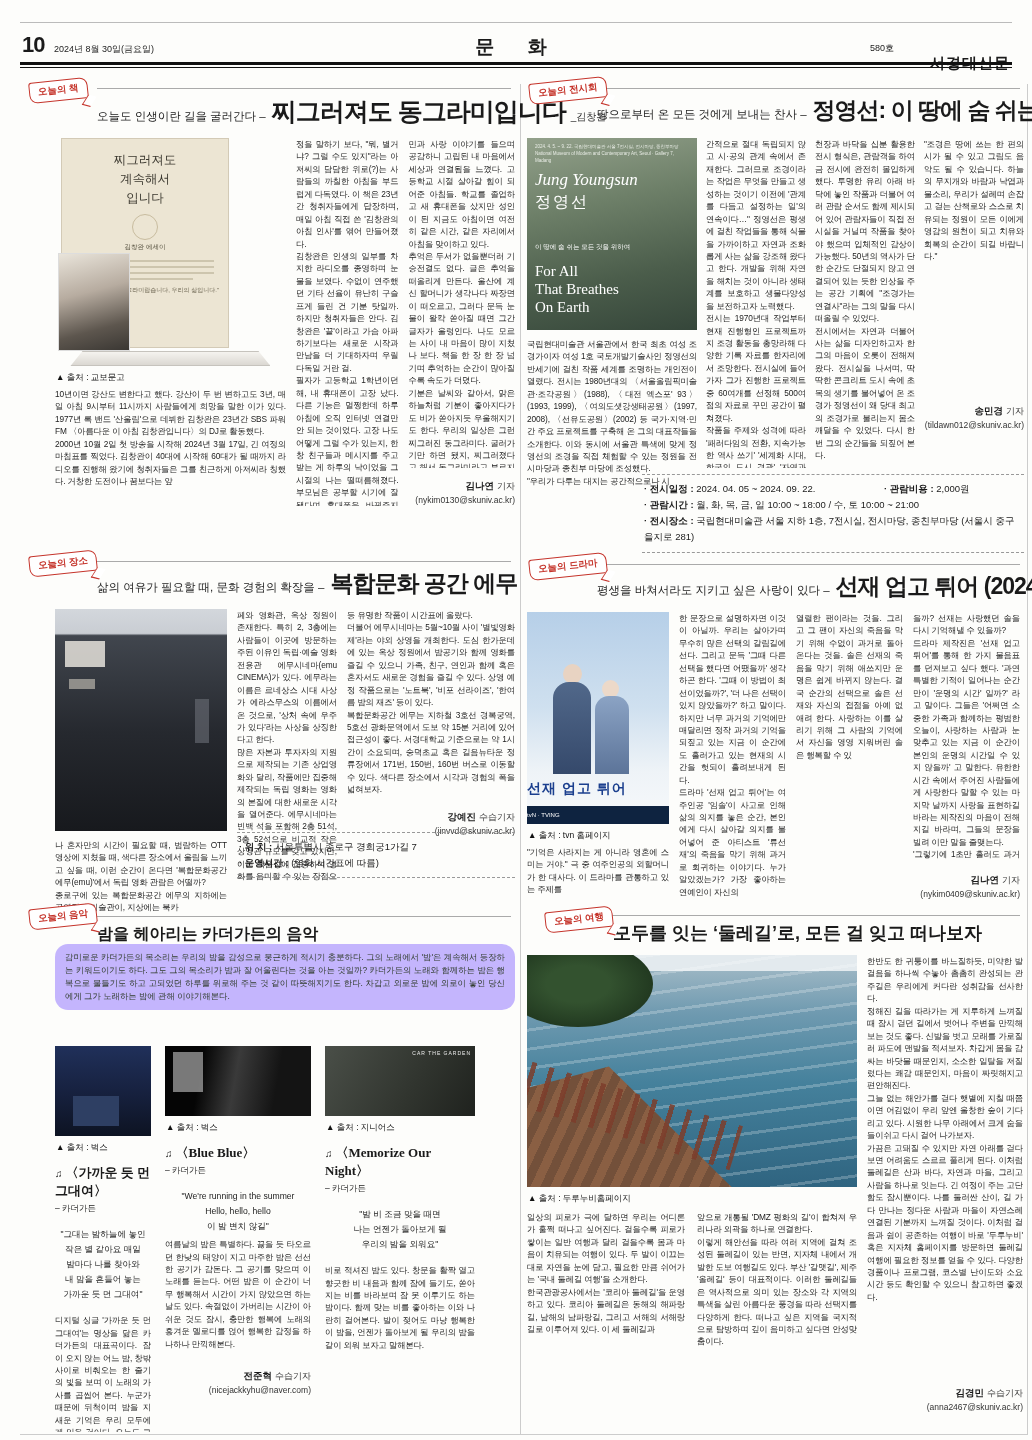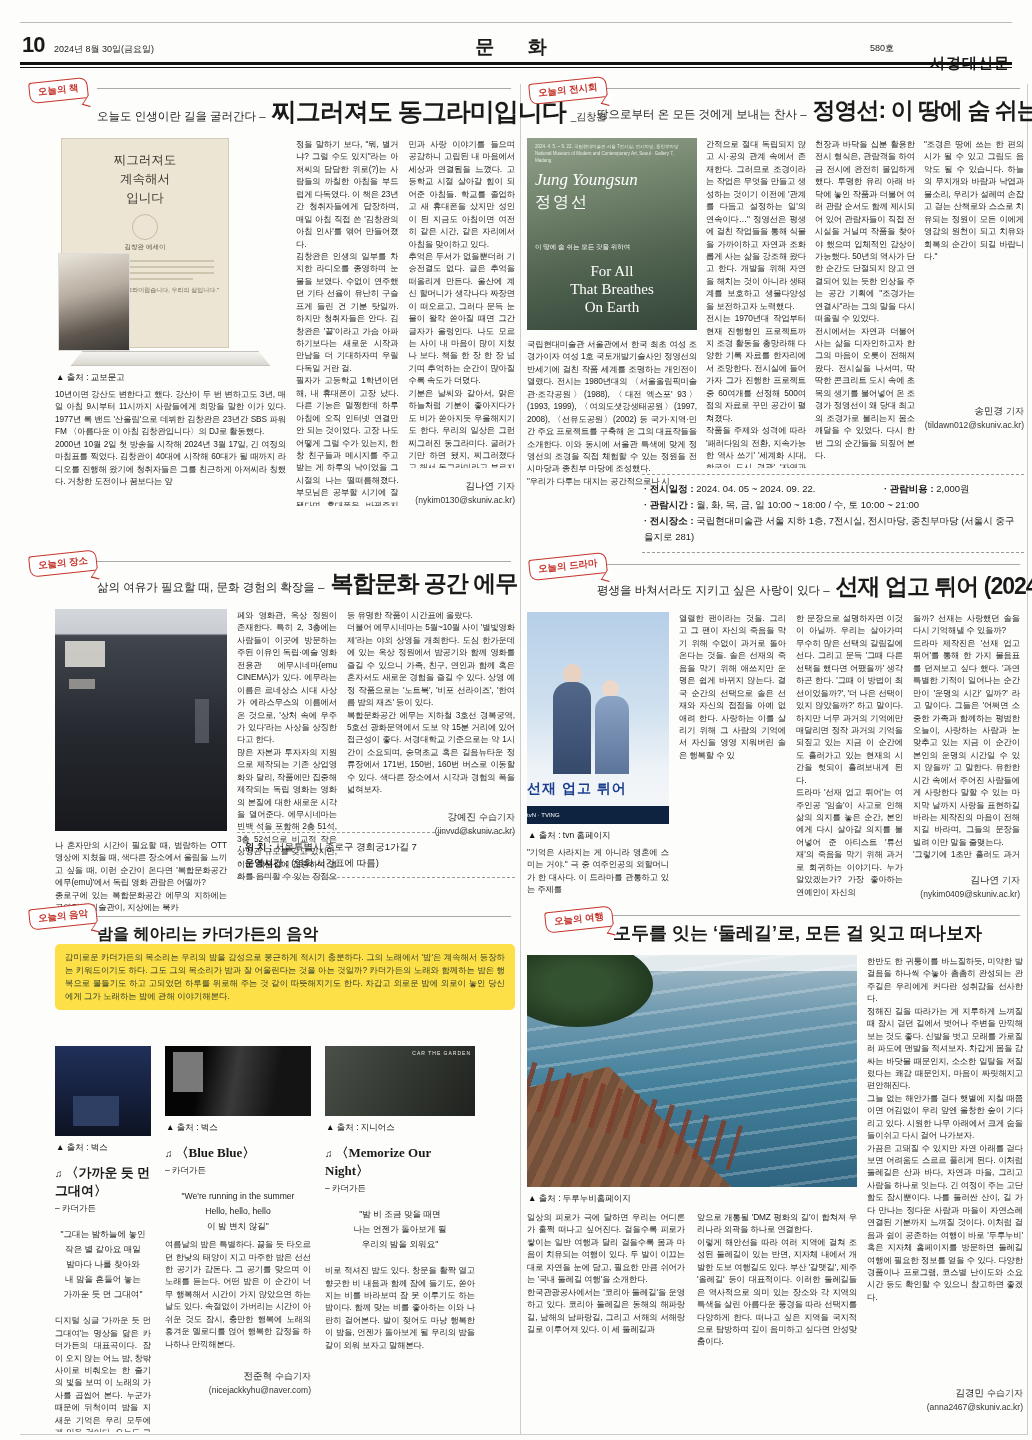--- a/index.html
+++ b/index.html
@@ -33,21 +33,21 @@
   .headline { position:absolute; left:42px; top:23px; white-space:nowrap; }
   .subtitle { font-size:11.5px; color:#222; margin-right:6px; }
   .title-xl { font-size:25px; font-weight:bold; letter-spacing:-1px; }
   .title-lg { font-size:23px; font-weight:bold; letter-spacing:-1px; }
   .title-md { font-size:16px; font-weight:bold; }
   .title-author { font-size:10px; color:#333; margin-left:5px; }
 
   .art-body { font-size:8.3px; line-height:1.5; text-align:justify; white-space:pre-line; color:#222; letter-spacing:-0.1px; overflow:hidden; }
   .cap { font-size:8.5px; color:#111; margin:6px 0 4px 1px; }
   .byline { text-align:right; margin-top:12px; font-size:9.5px; }
-  .by-name { font-weight:normal; }
+  .by-name { font-weight:bold; }
   .by-role { margin-left:3px; color:#333; font-size:9px; }
   .by-email { font-size:8.5px; color:#333; margin-top:2px; }
   .info-box { border-top:1px dashed #999; border-bottom:1px dashed #999; padding:6px 2px; font-size:9.5px; line-height:1.7; }
   .info-row b { font-weight:bold; }
   .flexrow { display:flex; }
 
   
   .book-cover { position:relative; width:168px; height:210px; margin-left:6px; background:#ece5d3; border:1px solid #d3cab6; text-align:center; }
   .bc-title { font-family:"Liberation Serif", serif; font-size:12.5px; line-height:1.5; color:#3b382f; padding-top:12px; white-space:pre-line; }
   .bc-circle { width:26px; height:26px; border:1px solid #c8bc9f; border-radius:50%; margin:7px auto 3px; }
@@ -59,41 +59,41 @@
               background:linear-gradient(165deg,#e9e4da 0%,#b7aca0 40%,#5d564e 75%,#3a3733 100%); border:1px solid #ddd; }
   .bc-stand { width:200px; height:15px; margin:3px auto 0; background:linear-gradient(#f5f3ef,#dbd8d2); border:1px solid #c6c3bd; clip-path:polygon(6% 0,94% 0,100% 100%,0 100%); }
 
   
   .exh-poster { position:relative; width:170px; height:192px; color:#fff; overflow:hidden;
        background:linear-gradient(168deg,#93a18b 0%,#6d7f68 35%,#4b5d4b 70%,#35463a 100%); padding:6px 8px; }
   .exh-top { font-size:4.5px; line-height:1.5; color:#e8ece5; }
   .exh-artist-en { font-family:"Liberation Serif", serif; font-style:italic; font-size:17px; margin-top:6px; }
   .exh-artist-kr { font-size:16px; margin-top:2px; letter-spacing:2px; }
   .exh-tagline { font-size:6.5px; margin-top:30px; }
-  .exh-title-en { font-family:"Liberation Serif", serif; font-size:15px; line-height:1.2; margin-top:10px; white-space:pre-line;text-align:center; }
+  .exh-title-en { font-family:"Liberation Serif", serif; font-size:15px; line-height:1.2; margin-top:10px; white-space:pre-line; }
 
   
   .emu-photo { position:relative; width:172px; height:222px; overflow:hidden;
        background:linear-gradient(#d3d7dc 0%,#c9cdd3 11%,#41464e 12%,#26292f 55%,#17191d 100%); }
   .emu-sign1 { position:absolute; left:10px; top:32px; width:40px; height:26px; background:#e5e2da; opacity:.85; }
   .emu-sign2 { position:absolute; left:14px; top:70px; width:26px; height:10px; background:#b8b4ab; opacity:.7; }
   .emu-sign3 { position:absolute; right:18px; top:90px; width:14px; height:44px; background:#6d7078; opacity:.6; }
 
   
   .drama-poster { position:relative; width:142px; height:212px; overflow:hidden;
        background:linear-gradient(#b6cfe8 0%,#cfe0ef 45%,#eef3f7 75%,#f7f9fb 100%); text-align:left; }
   .dp-fig1 { position:absolute; left:26px; top:70px; width:38px; height:92px; background:linear-gradient(#51688a,#35496b); border-radius:16px 16px 0 0; }
   .dp-fig2 { position:absolute; left:68px; top:84px; width:34px; height:78px; background:linear-gradient(#8ba3c4,#5c7499); border-radius:14px 14px 0 0; }
   .dp-head1 { position:absolute; left:36px; top:52px; width:19px; height:20px; background:#e8d3c2; border-radius:50%; }
   .dp-head2 { position:absolute; left:75px; top:68px; width:17px; height:18px; background:#ecd9c9; border-radius:50%; }
   .dp-title { position:absolute; left:0; right:0; bottom:26px; font-weight:bold; font-size:14px; color:#1b3f8e; letter-spacing:1px; }
   .dp-strip { position:absolute; left:0; right:0; bottom:0; height:18px; background:#0e2340; color:#fff; font-size:6px; line-height:18px; }
 
   
-  .green-box { background:#fde047; border-radius:5px; padding:7px 10px; font-size:8.4px; line-height:1.55; color:#2e3b2a; text-align:justify; }
+  .green-box { background:#c4b5fd; border-radius:13px; padding:7px 10px; font-size:8.4px; line-height:1.55; color:#2e3b2a; text-align:justify; }
   .song-title { font-family:"Liberation Serif", serif; font-size:13px; font-weight:bold; margin-top:10px; }
   .song-note { font-size:10px; margin-right:3px; }
   .song-artist { font-size:8.5px; color:#222; margin-top:3px; }
   .lyrics { text-align:center; font-size:8.6px; line-height:1.75; margin-top:12px; white-space:pre-line; color:#222; }
   .mcard-photo { width:100%; position:relative; overflow:hidden; }
   .mp1 { height:90px; background:linear-gradient(#20305a 0%,#16203d 55%,#0d1322 100%); }
   .mp1-house { position:absolute; left:18px; bottom:10px; width:46px; height:30px; background:#2e3f63; }
   .mp2 { height:70px; background:linear-gradient(100deg,#050505 25%,#3a3a3a 48%,#141414 75%); }
   .mp2-wall { position:absolute; left:8px; top:6px; width:30px; height:40px; background:#d9d9d9; opacity:.55; }
   .mp3 { height:70px; background:linear-gradient(120deg,#4a4f48 0%,#30342e 60%,#1f221e 100%); }
@@ -287,23 +287,23 @@
           <div class="dp-head1"></div>
           <div class="dp-head2"></div>
           <div class="dp-fig1"></div>
           <div class="dp-fig2"></div>
           <div class="dp-title">선재 업고 튀어</div>
           <div class="dp-strip">tvN · TVING</div>
         </div>
         <div class="cap">▲ 출처 : tvn 홈페이지</div>
         <div class="art-body col" style="height:58px;">"기억은 사라지는 게 아니라 영혼에 스미는 거야." 극 중 여주인공의 외할머니가 한 대사다. 이 드라마를 관통하고 있는 주제를</div>
       </div>
-      <div class="art-body col" style="width:107px; height:300px;">열렬한 팬이라는 것을. 그리고 그 팬이 자신의 죽음을 막기 위해 수없이 과거로 돌아온다는 것을. 솔은 선재의 죽음을 막기 위해 애쓰지만 운명은 쉽게 바뀌지 않는다. 결국 순간의 선택으로 솔은 선재와 자신의 접점을 아예 없애려 한다. 사랑하는 이를 살리기 위해 그 사람의 기억에서 자신을 영영 지워버린 솔은 행복할 수 있</div>
       <div class="art-body col" style="width:107px; height:300px;">한 문장으로 설명하자면 이것이 아닐까. 우리는 살아가며 무수히 많은 선택의 갈림길에 선다. 그리고 문득 '그때 다른 선택을 했다면 어땠을까' 생각하곤 한다. '그때 이 방법이 최선이었을까?', '더 나은 선택이 있지 않았을까?' 하고 말이다. 하지만 너무 과거의 기억에만 매달리면 정작 과거의 기억을 되짚고 있는 지금 이 순간에도 흘러가고 있는 현재의 시간을 헛되이 흘려보내게 된다.
 드라마 '선재 업고 튀어'는 여주인공 '임솔'이 사고로 인해 삶의 의지를 놓은 순간, 본인에게 다시 살아갈 의지를 불어넣어 준 아티스트 '류선재'의 죽음을 막기 위해 과거로 회귀하는 이야기다. 누가 알았겠는가? 가장 좋아하는 연예인이 자신의</div>
+      <div class="art-body col" style="width:107px; height:300px;">열렬한 팬이라는 것을. 그리고 그 팬이 자신의 죽음을 막기 위해 수없이 과거로 돌아온다는 것을. 솔은 선재의 죽음을 막기 위해 애쓰지만 운명은 쉽게 바뀌지 않는다. 결국 순간의 선택으로 솔은 선재와 자신의 접점을 아예 없애려 한다. 사랑하는 이를 살리기 위해 그 사람의 기억에서 자신을 영영 지워버린 솔은 행복할 수 있</div>
       <div style="width:107px;">
         <div class="art-body col" style="height:250px;">을까? 선재는 사랑했던 솔을 다시 기억해낼 수 있을까?
 드라마 제작진은 '선재 업고 튀어'를 통해 한 가지 물음표를 던져보고 싶다 했다. '과연 특별한 기적이 일어나는 순간만이 '운명의 시간' 일까?' 라고 말이다. 그들은 '어쩌면 소중한 가족과 함께하는 평범한 오늘이, 사랑하는 사람과 눈 맞추고 있는 지금 이 순간이 본인의 운명의 시간일 수 있지 않을까' 고 말한다. 유한한 시간 속에서 주어진 사람들에게 사랑한다 말할 수 있는 마지막 날까지 사랑을 표현하길 바라는 제작진의 마음이 전해지길 바라며, 그들의 문장을 빌려 이만 말을 줄맺는다.
 '그렇기에 1초만 흘러도 과거가 될 지금, 이 순간을 아름답게 봐주기를. 흘려보낸 시간 속에서 놓치고 지나쳐버린 특별한 순간들을 되찾아보는 시간이 되길 바란다.'</div>
         <div class="byline">
           <span class="by-name">김나연</span><span class="by-role">기자</span>
           <div class="by-email">(nykim0409@skuniv.ac.kr)</div>
         </div>
       </div>
     </div>

